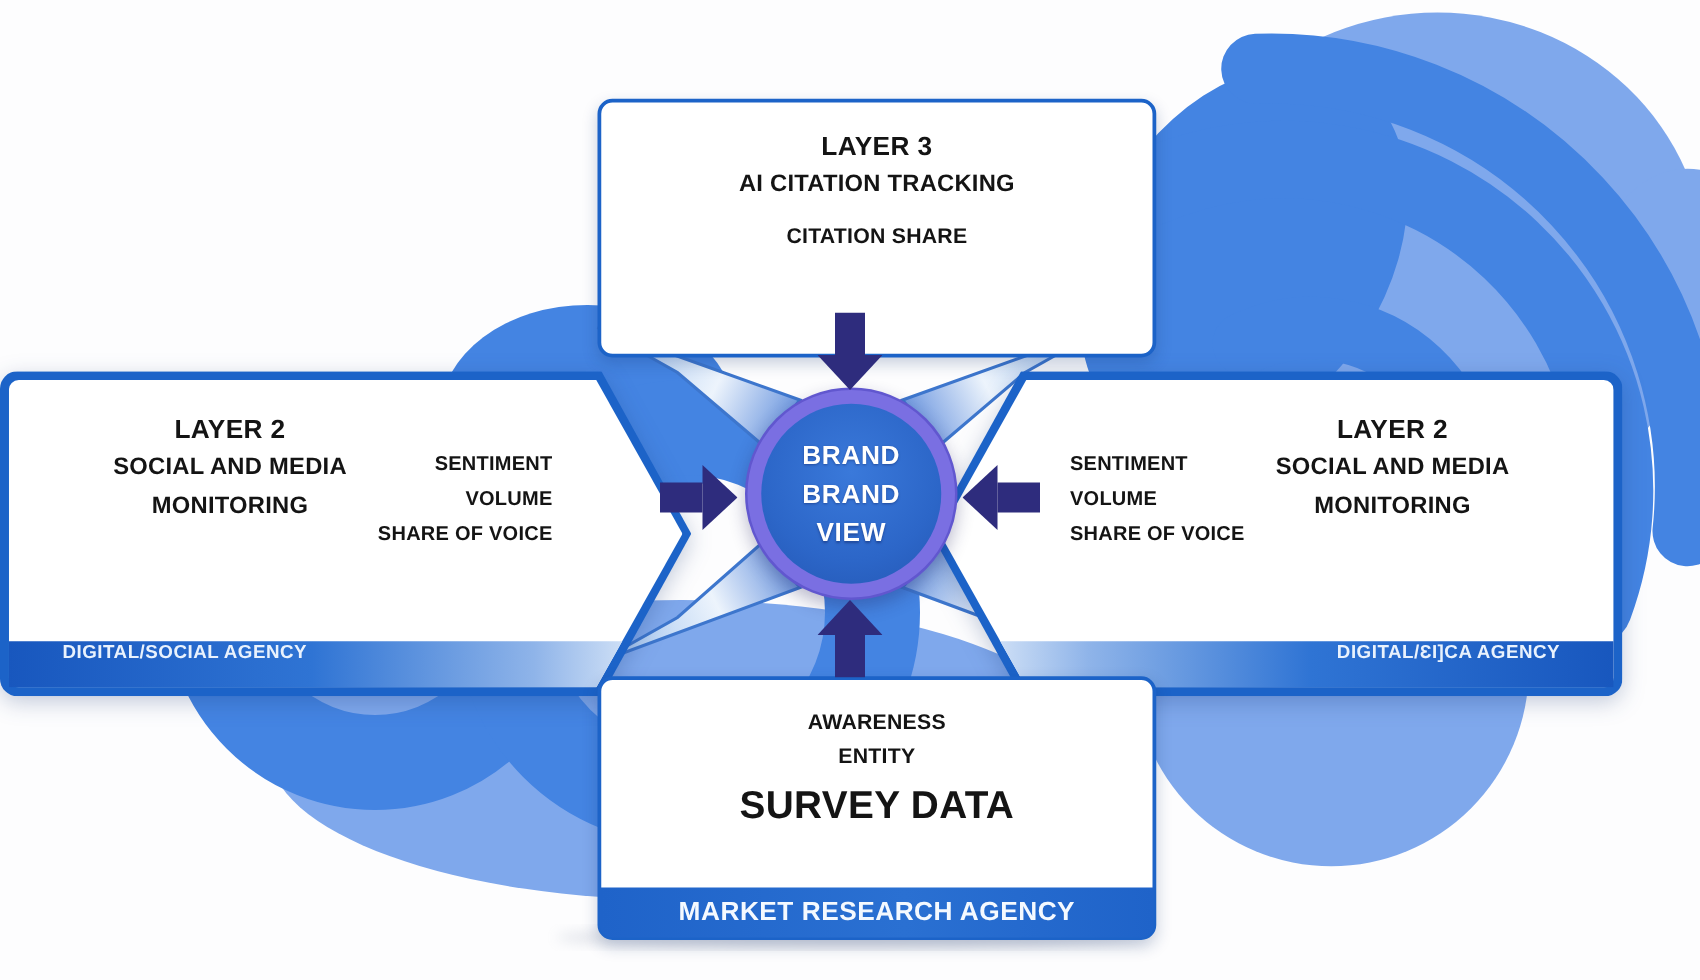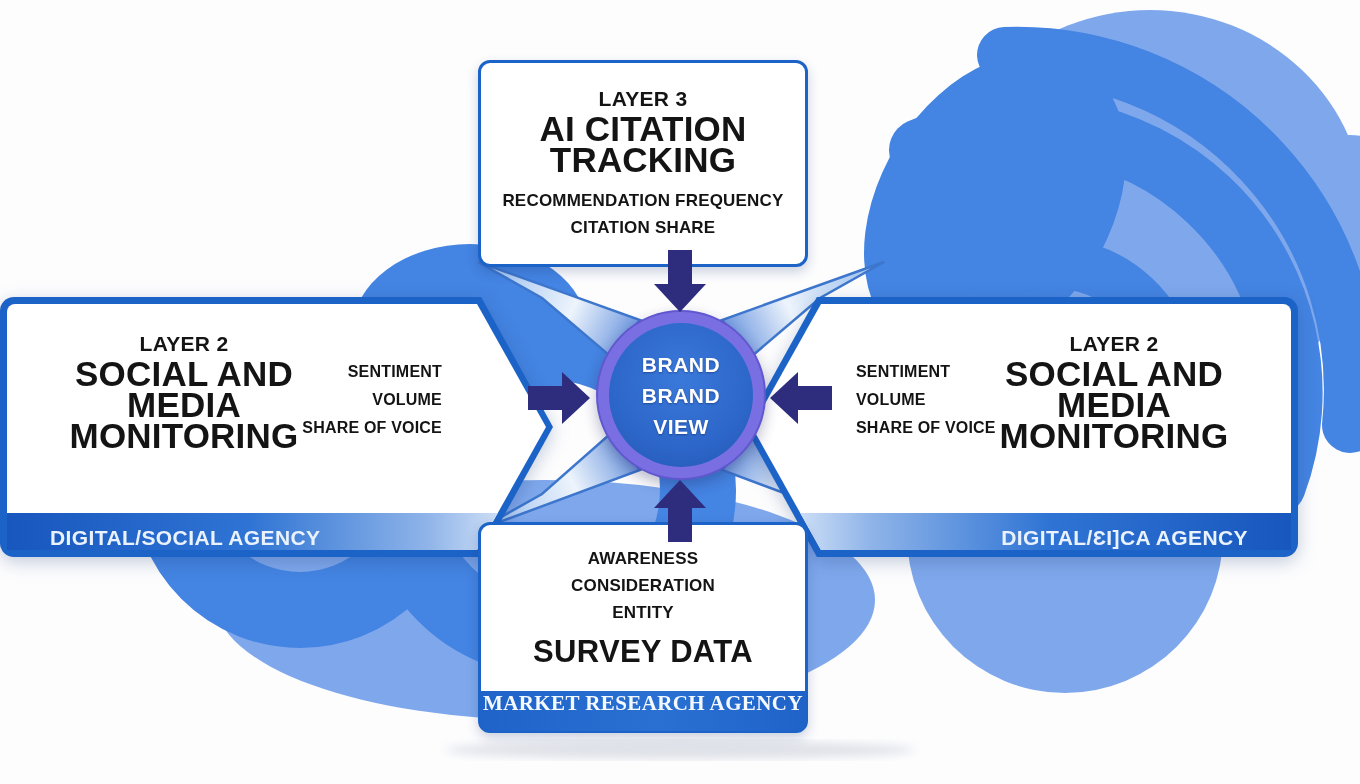--- a/index.html
+++ b/index.html
@@ -6,59 +6,60 @@
   .stage{
     position:relative;width:1360px;height:784px;overflow:hidden;background:#fdfdfe;
     font-family:"Liberation Sans", sans-serif;-webkit-font-smoothing:antialiased;
   }
   .stage *{box-sizing:border-box;}
   svg.bg{position:absolute;left:0;top:0;width:1360px;height:784px;}
 
   
   .t-dark{color:#141414;font-weight:700;}
   .layer-label{font-size:21px;line-height:28px;letter-spacing:.3px;}
-  .box-title{font-size:35px;line-height:31px;letter-spacing:.2px;}
+  .box-title{font-size:19px;line-height:31px;letter-spacing:.2px;}
   .box-item{font-size:17px;line-height:27px;letter-spacing:.2px;}
 
   
   .vbox{
-    position:absolute;left:478px;width:330px;background:#ffffff;
+    position:absolute;left:478px;width:447px;background:#ffffff;
     border:3px solid var(--border_blue);border-radius:12px;
     box-shadow:0 5px 12px rgba(20,50,110,.22);
     text-align:center;
+    margin-top:19px;
   }
   .vbox.top{top:60px;height:207px;padding-top:22px;}
   .vbox.bottom{top:522px;height:211px;padding-top:20px;}
   .vbox .items{margin-top:12px;}
   .vbox.bottom .items{margin-top:0;}
   .survey-title{font-size:31px;line-height:36px;margin-top:8px;letter-spacing:.3px;}
   .footer-solid{
     position:absolute;left:-1px;right:-1px;bottom:-1px;height:40px;border-radius:0 0 10px 10px;
     background:linear-gradient(90deg,#1f63c9,#2a70d2 55%,#1f63c9);
-    display:flex;justify-content:center;
-    color:#f4f9ff;font-weight:700;font-size:21px;letter-spacing:.4px;font-family:Liberation Serif, serif;
+    display:flex;align-items:center;justify-content:center;
+    color:#f4f9ff;font-weight:700;font-size:21px;letter-spacing:.4px;
   }
 
   
   .sbox{position:absolute;top:297px;width:553px;height:260px;filter:drop-shadow(0 5px 9px rgba(20,50,110,.25));}
   .sbox .shell{position:absolute;inset:0;background:var(--border_blue);}
   .sbox.left  .shell{border-radius:14px 0 0 14px;clip-path:polygon(0 0,87% 0,100% 50%,87% 100%,0 100%);}
   .sbox.right .shell{border-radius:0 14px 14px 0;clip-path:polygon(13% 0,100% 0,100% 100%,13% 100%,0 50%);}
   .sbox .panel{position:absolute;inset:7px;background:#ffffff;}
   .sbox.left  .panel{border-radius:8px 0 0 8px;clip-path:polygon(0 0,87.2% 0,100% 50%,87.2% 100%,0 100%);}
   .sbox.right .panel{border-radius:0 8px 8px 0;clip-path:polygon(12.8% 0,100% 0,100% 100%,12.8% 100%,0 50%);}
   .sbox .title-block{position:absolute;top:26px;width:310px;text-align:center;}
   .sbox.left  .title-block{left:22px;}
   .sbox.right .title-block{right:22px;}
   .sbox .metrics{position:absolute;top:54px;font-size:16px;line-height:28px;font-weight:700;color:#141414;letter-spacing:.2px;}
   .sbox.left  .metrics{right:104px;text-align:right;}
   .sbox.right .metrics{left:104px;text-align:left;}
   .strip{
     position:absolute;left:0;right:0;bottom:0;height:37px;
-    display:flex;align-items:flex-end;color:#e9f2fd;font-weight:700;font-size:21px;letter-spacing:.4px;
+    display:flex;align-items:flex-start;color:#e9f2fd;font-weight:700;font-size:15px;letter-spacing:.4px;
   }
   .sbox.left  .strip{background:linear-gradient(90deg,#1857be 0%,#2f74d4 45%,#8fb4e9 78%,#e8f1fb 97%);padding-left:43px;justify-content:flex-start;}
   .sbox.right .strip{background:linear-gradient(270deg,#1857be 0%,#2f74d4 45%,#8fb4e9 78%,#e8f1fb 97%);padding-right:43px;justify-content:flex-end;}
 
   
   .hub{
     position:absolute;left:596px;top:310px;width:170px;height:170px;border-radius:50%;
     background:var(--ring_purple);border:2px solid #6157cf;
     box-shadow:0 6px 14px rgba(30,30,90,.3);
   }
@@ -131,21 +132,20 @@
       <polygon points="884,530 722,470 752,434 820,494" fill="url(#gBR)"></polygon>
     </g>
 
     <ellipse cx="680" cy="750" rx="235" ry="9" fill="#9aa2b5" opacity="0.3" filter="url(#soft)"></ellipse>
   </svg>
 
   <div class="vbox top">
     <div class="layer-label t-dark">LAYER 3</div>
     <div class="box-title t-dark">AI CITATION TRACKING</div>
     <div class="items">
-      <div class="box-item t-dark">RECOMMENDATION FREQUENCY</div>
       <div class="box-item t-dark">CITATION SHARE</div>
     </div>
   </div>
 
   <div class="sbox left">
     <div class="shell"></div>
     <div class="panel">
       <div class="title-block">
         <div class="layer-label t-dark">LAYER 2</div>
         <div class="box-title t-dark">SOCIAL AND MEDIA</div>
@@ -177,21 +177,20 @@
       </div>
       <div class="strip">
         <span>DIGITAL/ƐI]CA AGENCY</span>
       </div>
     </div>
   </div>
 
   <div class="vbox bottom">
     <div class="items">
       <div class="box-item t-dark">AWARENESS</div>
-      <div class="box-item t-dark">CONSIDERATION</div>
       <div class="box-item t-dark">ENTITY</div>
     </div>
     <div class="survey-title t-dark">SURVEY DATA</div>
     <div class="footer-solid">
       <span>MARKET RESEARCH AGENCY</span>
     </div>
   </div>
 
   <div class="hub">
     <div class="inner">

